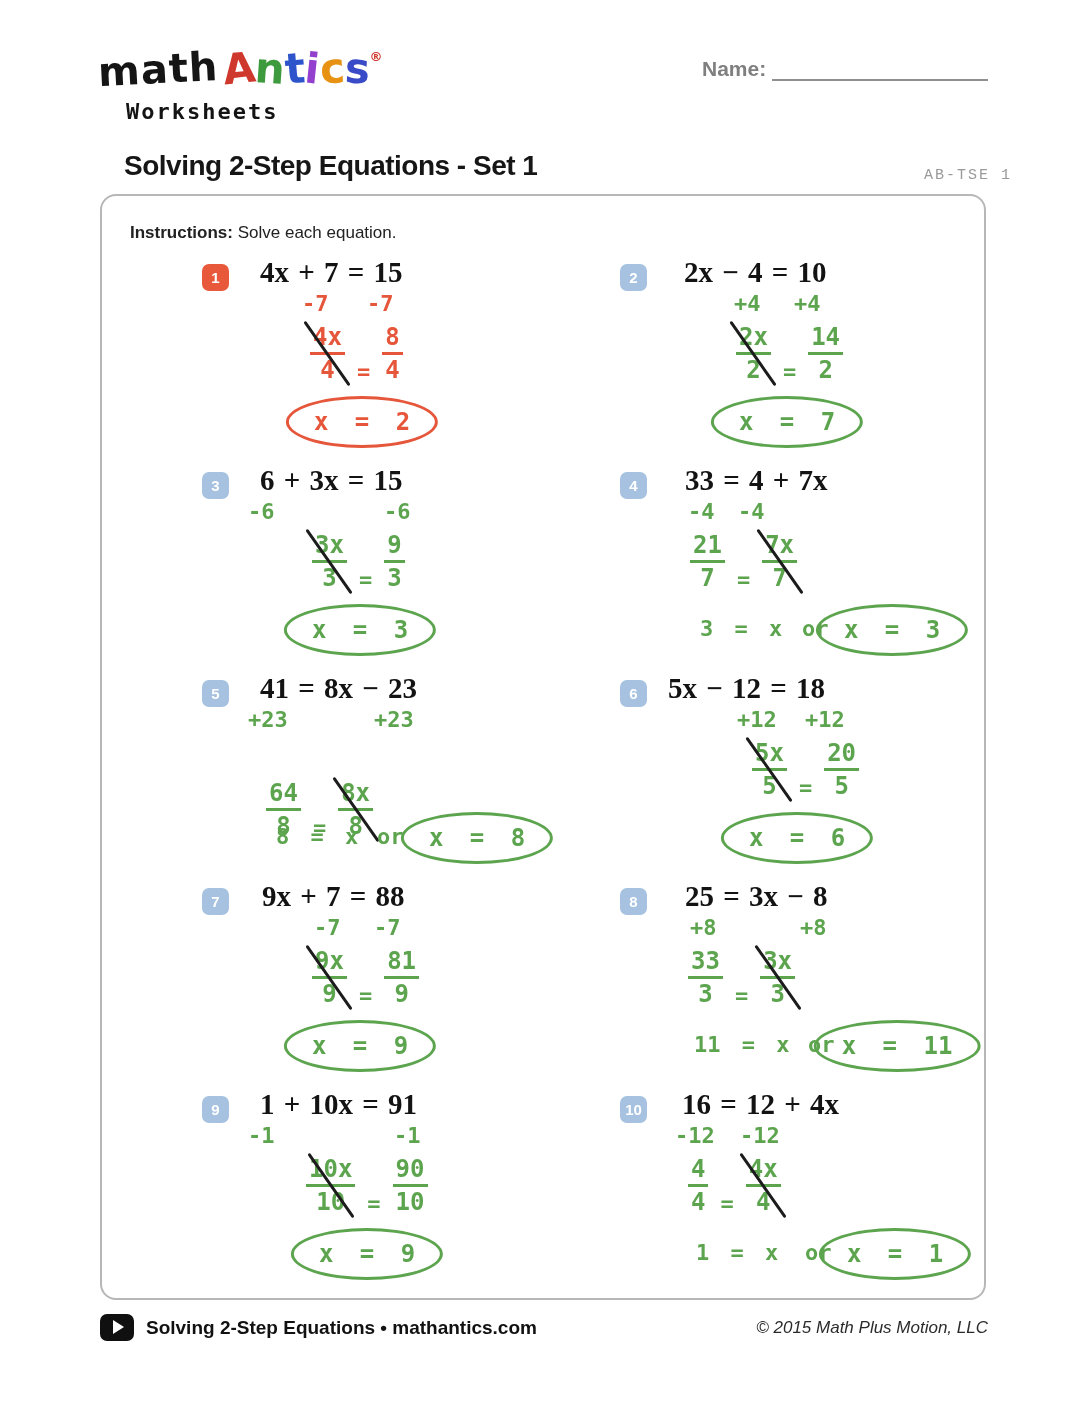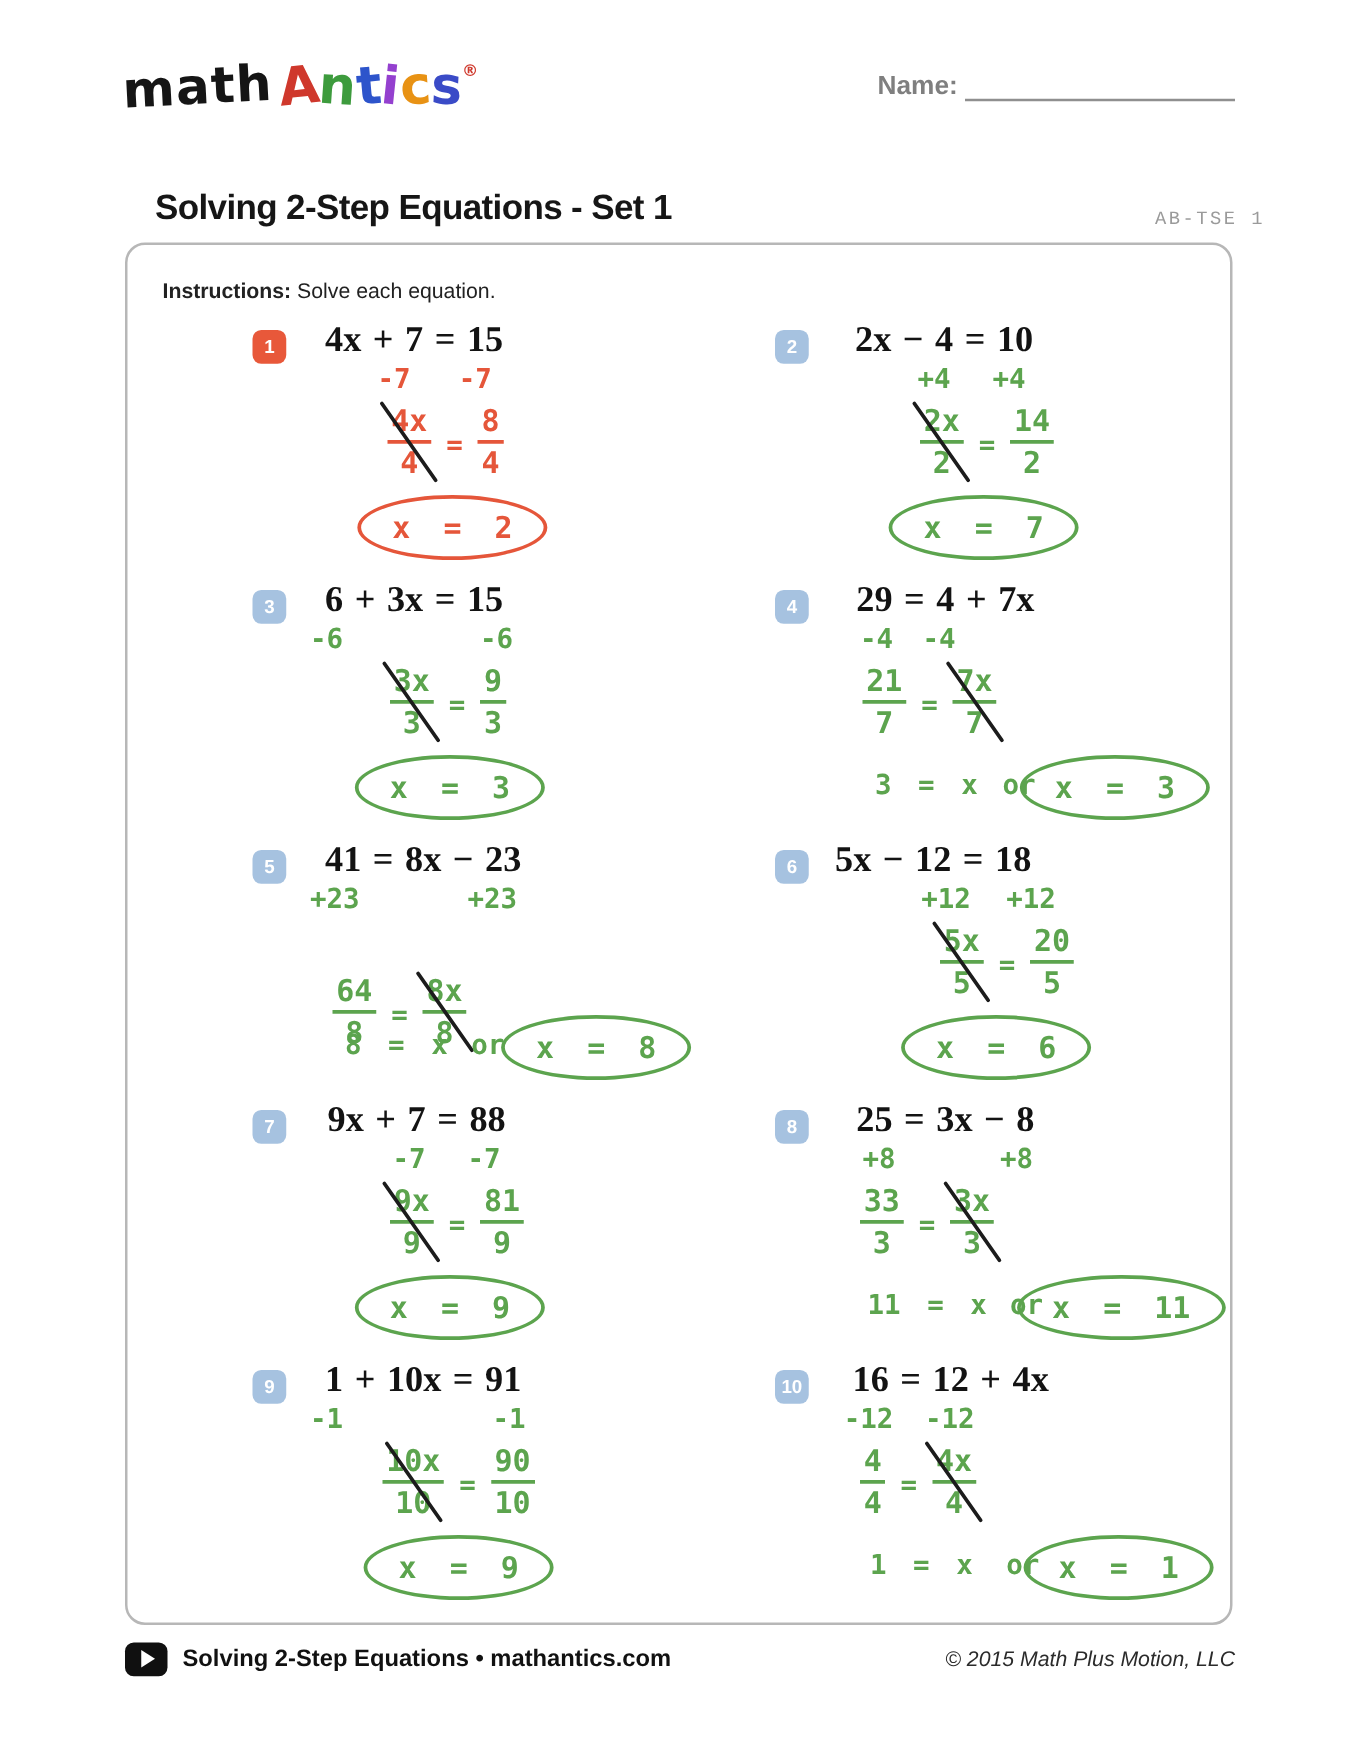--- a/index.html
+++ b/index.html
@@ -37,21 +37,21 @@
   .cell{position:absolute;width:420px;height:208px;}
   .badge{position:absolute;left:0;top:6px;min-width:27px;height:27px;border-radius:7px;
          color:#fff;font:bold 15px/27px "Liberation Sans",sans-serif;text-align:center;
          padding:0 5px;box-sizing:border-box;}
   .badge.orange{background:#e8583a;}
   .badge.blue{background:#a6c2e0;}
   .eq{position:absolute;top:-2px;font:bold 29px "Liberation Serif",serif;color:#131313;
       white-space:nowrap;word-spacing:2px;}
   .hand{font-family:"DejaVu Sans Mono",monospace;font-weight:bold;}
   .step{position:absolute;top:33px;font-size:22px;white-space:nowrap;}
-  .work{position:absolute;top:66px;display:flex;gap:12px;align-items:center;}
+  .work{position:absolute;top:66px;display:flex;gap:12px;align-items:flex-end;}
   .frac{position:relative;text-align:center;font-size:24px;line-height:1.1;}
   .frac .ftop{display:block;border-bottom:3px solid currentColor;padding:0 3px 2px;}
   .frac .fbot{display:block;padding-top:2px;}
   .strike{position:absolute;left:50%;top:50%;width:78px;height:3px;margin:-2px 0 0 -39px;
           background:#1c1c1c;transform:rotate(55deg);border-radius:2px;}
   .weq{font-size:22px;margin-top:6px;}
   .ans-row{position:absolute;top:136px;width:100%;height:56px;}
   .ellipse{position:absolute;top:2px;transform:translateX(-50%);border:3px solid currentColor;
            border-radius:50%;padding:9px 25px;font-size:24px;word-spacing:12px;white-space:nowrap;}
   .pre{position:absolute;top:14px;font-size:22px;word-spacing:8px;white-space:nowrap;}
@@ -69,20 +69,21 @@
 </head>
 <body>
 
 <div class="page">
 
   <div class="logo">
     <div class="logo-line1">
       <span class="logo-math">math</span>
       <span class="logo-antics" id="antics"><span style="color: rgb(207, 56, 44); transform: rotate(-6deg);">A</span><span style="color: rgb(61, 155, 61); transform: rotate(4deg);">n</span><span style="color: rgb(45, 84, 203); transform: rotate(-5deg);">t</span><span style="color: rgb(148, 64, 207); transform: rotate(6deg);">i</span><span style="color: rgb(232, 146, 20); transform: rotate(-4deg);">c</span><span style="color: rgb(58, 75, 199); transform: rotate(3deg);">s</span></span><span class="logo-reg" id="logo-reg" style="color: rgb(207, 56, 44);">®</span>
     </div>
+    <div class="logo-ws">Worksheets</div>
   </div>
 
   <div class="namedate">
     <div class="nd-row">
       <span class="nd-label">Name:</span>
       <span class="nd-line"></span>
     </div>
   </div>
 
   <div class="title-row">
@@ -152,21 +153,21 @@
               <span class="ftop">9</span>
               <span class="fbot">3</span>
             </div>
           </div>
           <div class="ans-row hand">
             <span class="ellipse" style="left: 158px;">x = 3</span>
           </div>
         </div>
         <div class="cell" style="left: 518px; top: 270px; color: rgb(92, 164, 78);">
           <div class="badge blue">4</div>
-          <div class="eq" style="left: 65px;">29 = 4 + 7x</div>
+          <div class="eq" style="left: 65px;">33 = 4 + 7x</div>
           <div class="step hand" style="left: 68px;">-4</div>
           <div class="step hand" style="left: 118px;">-4</div>
           <div class="work hand" style="left: 70px;">
             <div class="frac">
               <span class="ftop">21</span>
               <span class="fbot">7</span>
             </div>
             <span class="weq">=</span>
             <div class="frac">
               <span class="ftop">7x</span>

